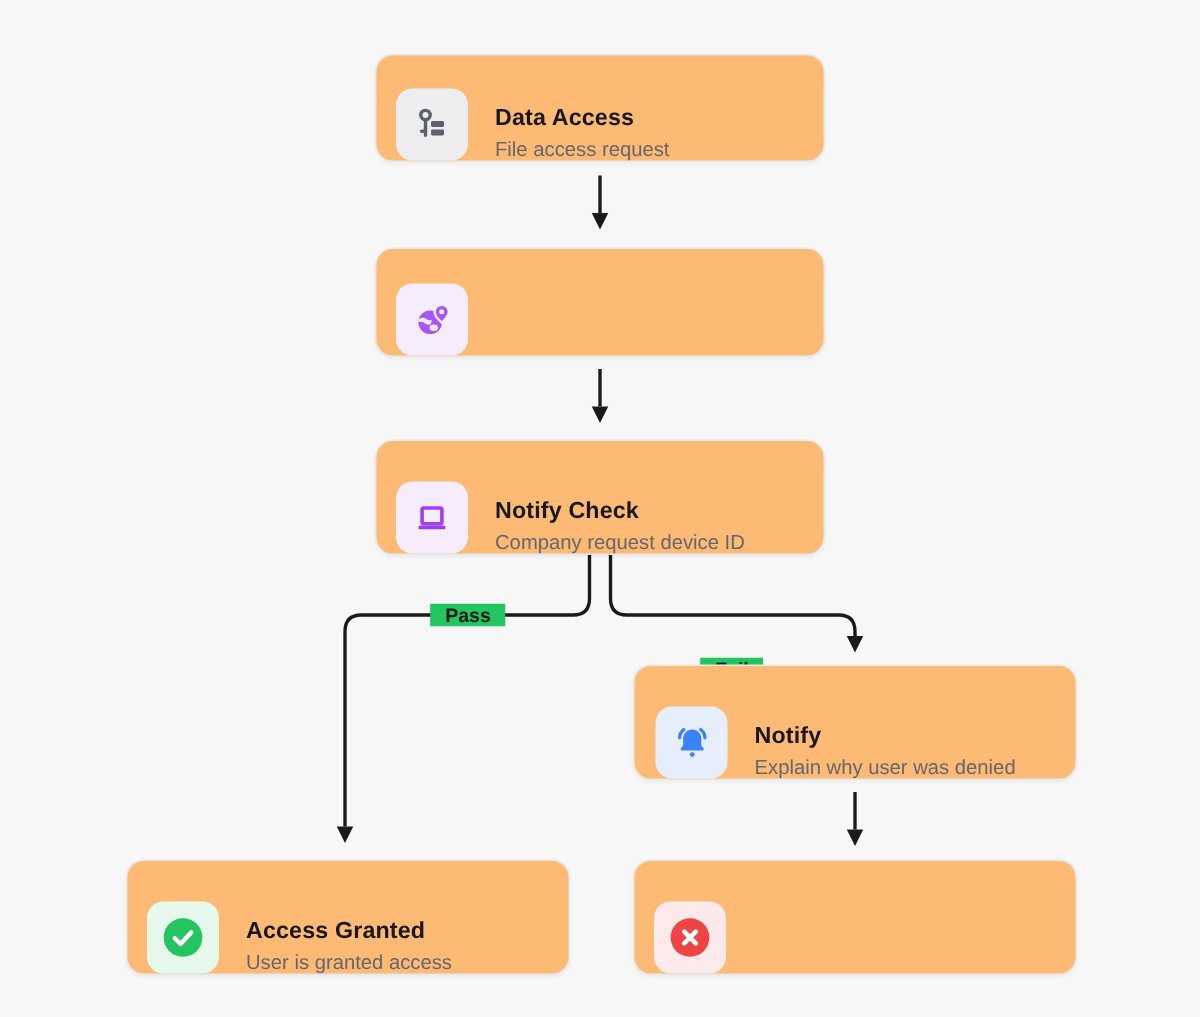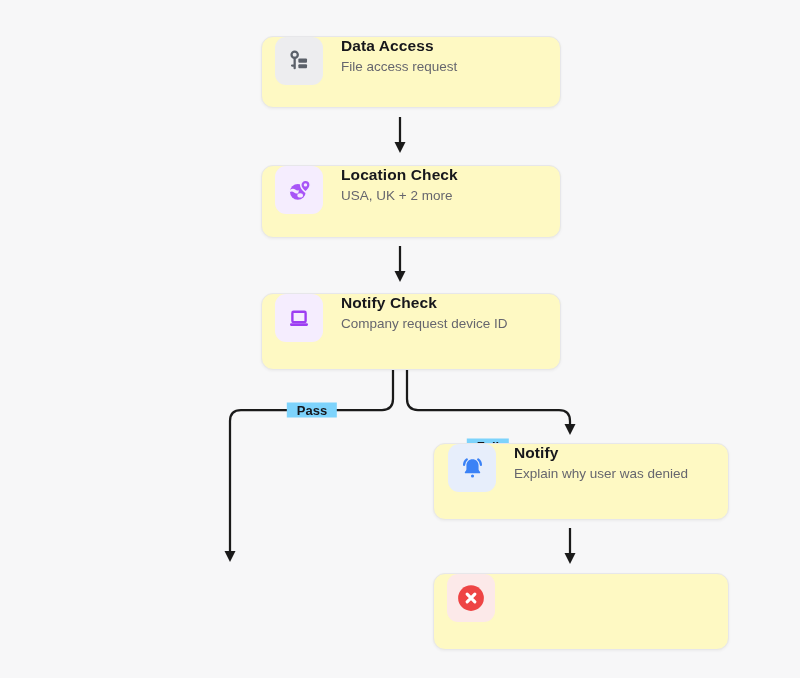--- a/index.html
+++ b/index.html
@@ -16,29 +16,28 @@
     overflow: hidden;
   }
   .connectors {
     position: absolute;
     left: 0; top: 0;
     width: 800px; height: 678px;
     pointer-events: none;
   }
   .node {
     position: absolute;
-    background: #fef9c3;
+    background: #fdba74;
     border: 1px solid #e7e7ea;
     border-radius: 12px;
     box-shadow: 0 1px 3px rgba(16,16,20,0.05);
     display: flex;
-    align-items: flex-start;
+    align-items: flex-end;
     box-sizing: border-box;
     padding-left: 13px;
-    margin-left: 11px;
   }
   .tile {
     width: 48px; height: 48px;
     border-radius: 11px;
     display: flex;
     align-items: center;
     justify-content: center;
     flex: 0 0 48px;
   }
   .tile-gray   { background: #ededef; color: #5b6069; }
@@ -58,21 +57,21 @@
     color: #17171c;
     letter-spacing: 0.1px;
   }
   .node-sub {
     font-size: 13.5px;
     color: #66666e;
   }
   .edge-label {
     position: absolute;
     transform: translate(-50%, -50%);
-    background: #7dd3fc;
+    background: #22c55e;
     padding: 0 10px;
     font-size: 13px;
     font-weight: 700;
     color: #17171c;
     white-space: nowrap;
   }
 </style>
 </head>
 <body>
 
@@ -121,24 +120,20 @@
   <div class="node" style="left:250px; top:165px; width:300px; height:73px;">
     <div class="tile tile-purple">
       <svg width="27" height="27" viewBox="0 0 24 24" xmlns="http://www.w3.org/2000/svg">
         <circle cx="10.5" cy="13.2" r="7" fill="#a855f7"></circle>
         <path d="M3.6 11.4 q2.6 -1.8 4.6 -0.2 q1.6 1.3 3.4 0.6 l-0.8 2.6 q-2.2 0.6 -3.6 -0.6 q-1.8 -1.5 -3.6 -0.4 z" fill="#f5edfe"></path>
         <ellipse cx="12.6" cy="16.4" rx="2.5" ry="1.9" fill="#f5edfe"></ellipse>
         <path d="M17.3 2.9 c2.4 0 4.2 1.8 4.2 4.1 0 2.8 -4.2 6.4 -4.2 6.4 s-4.2 -3.6 -4.2 -6.4 c0 -2.3 1.8 -4.1 4.2 -4.1 z" fill="#a855f7" stroke="#f5edfe" stroke-width="1.4"></path>
         <circle cx="17.3" cy="7" r="1.5" fill="#f5edfe"></circle>
       </svg>
     </div>
-    <div class="node-text">
-      <span class="node-title">Location Check</span>
-      <span class="node-sub">USA, UK + 2 more</span>
-    </div>
   </div>
 
   <div class="node" style="left:250px; top:293px; width:300px; height:77px;">
     <div class="tile tile-purple">
       <svg width="26" height="26" viewBox="0 0 24 24" xmlns="http://www.w3.org/2000/svg">
         <rect x="5.9" y="6.2" width="12.2" height="9.6" rx="1.1" fill="none" stroke="currentColor" stroke-width="2.2"></rect>
         <rect x="3.7" y="16.9" width="16.6" height="2.4" rx="1" fill="currentColor"></rect>
       </svg>
     </div>
     <div class="node-text">
@@ -154,20 +149,32 @@
         <circle cx="12" cy="18.7" r="1.4" fill="currentColor"></circle>
         <path d="M4.5 8.8 C4.5 6.8 5.4 5 7 3.8 M19.5 8.8 C19.5 6.8 18.6 5 17 3.8" fill="none" stroke="currentColor" stroke-width="1.9" stroke-linecap="round"></path>
       </svg>
     </div>
     <div class="node-text">
       <span class="node-title">Notify</span>
       <span class="node-sub">Explain why user was denied</span>
     </div>
   </div>
 
+  <div class="node" style="left:84px; top:573px; width:296px; height:77px;">
+    <div class="tile tile-green">
+      <svg width="30" height="30" viewBox="0 0 24 24" xmlns="http://www.w3.org/2000/svg">
+        <circle cx="12" cy="12" r="10.3" fill="#22c55e"></circle>
+        <path d="M7.6 12.4 L10.7 15.4 L16.4 9.3" fill="none" stroke="#ffffff" stroke-width="2.4" stroke-linecap="round" stroke-linejoin="round"></path>
+      </svg>
+    </div>
+    <div class="node-text">
+      <span class="node-title">Access Granted</span>
+      <span class="node-sub">User is granted access</span>
+    </div>
+  </div>
 
   <div class="node" style="left:422px; top:573px; width:296px; height:77px;">
     <div class="tile tile-red">
       <svg width="30" height="30" viewBox="0 0 24 24" xmlns="http://www.w3.org/2000/svg">
         <circle cx="12" cy="12" r="10.3" fill="#ee4444"></circle>
         <path d="M8.9 8.9 L15.1 15.1 M15.1 8.9 L8.9 15.1" fill="none" stroke="#ffffff" stroke-width="2.5" stroke-linecap="round"></path>
       </svg>
     </div>
   </div>
 

